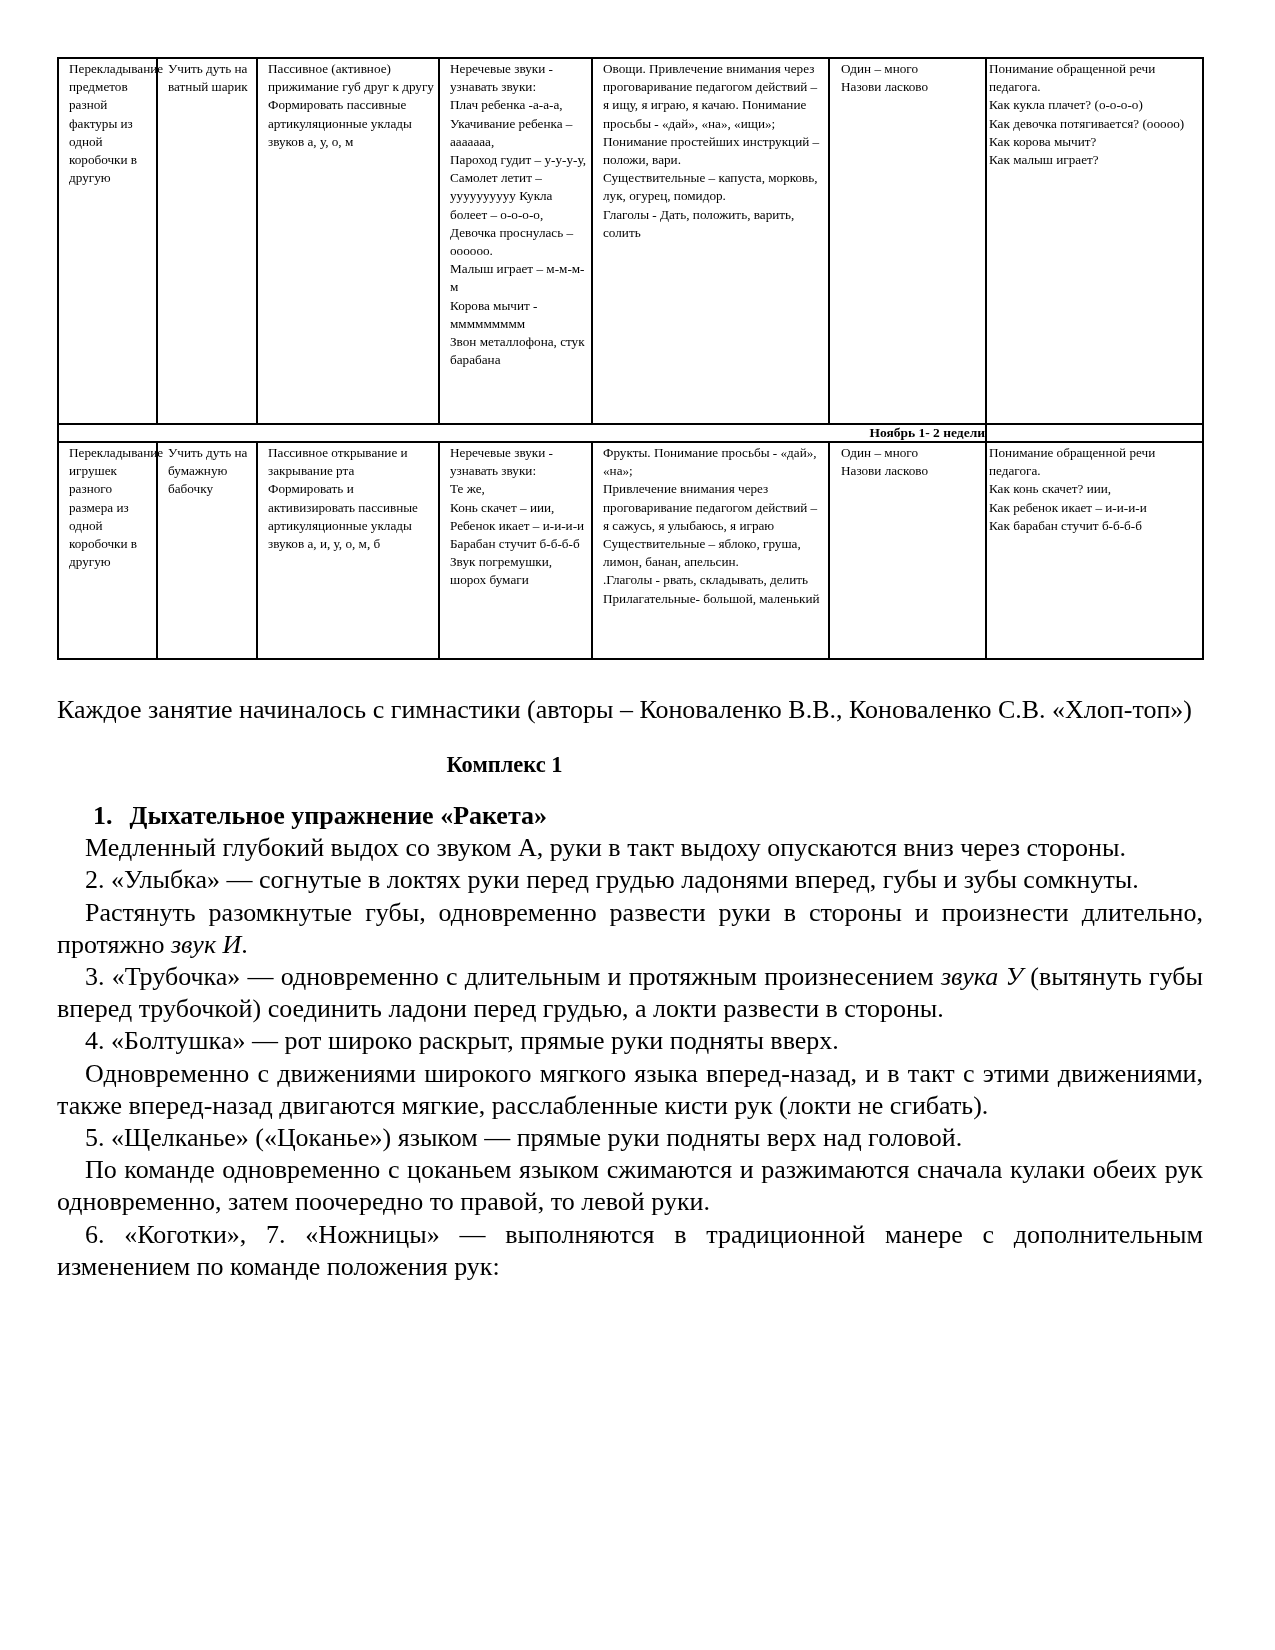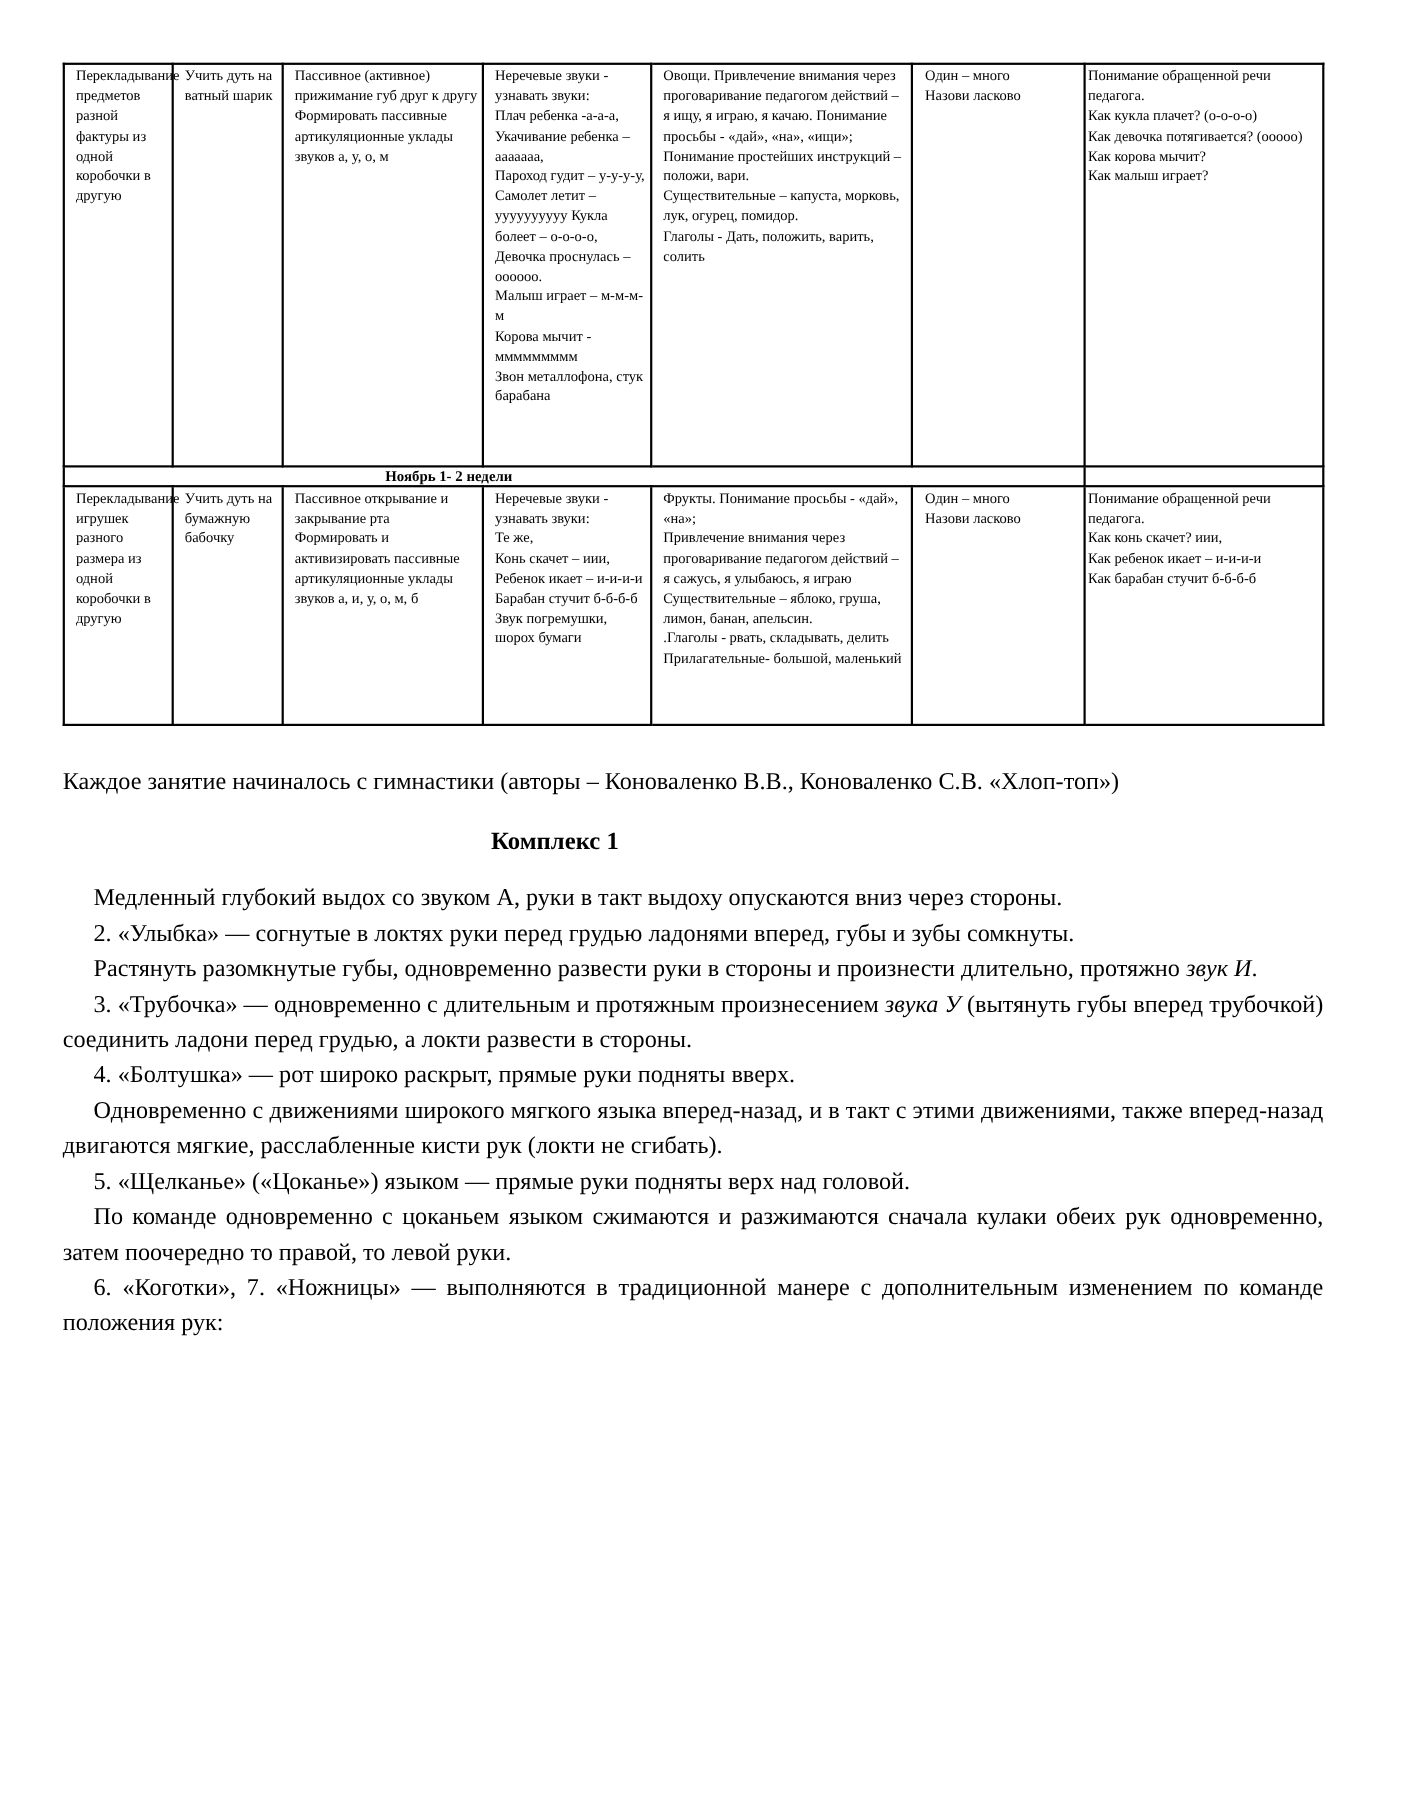--- a/index.html
+++ b/index.html
@@ -6,24 +6,24 @@
   body { width: 1275px; height: 1650px; position: relative; overflow: hidden; color: #000; font-family: "Liberation Serif", "DejaVu Serif", serif; }
   .page { position: absolute; left: 0; top: 0; width: 1275px; height: 1650px; border-radius: 31px; }
 
   table.plan { position: absolute; left: 57px; top: 57px; width: 1145px; border-collapse: collapse; table-layout: fixed; font-size: 13.2px; line-height: 18.2px; }
   table.plan td { border: 2px solid #000; vertical-align: top; padding: 1px 4px 0 10px; white-space: pre-line; }
   table.plan td.c7 { padding-left: 2px; }
   table.plan td.c6 { padding-left: 11px; }
   tr.row1 td { height: 363px; }
   tr.row2 td { height: 214px; }
   tr.divider td { height: 16px; padding: 0; line-height: 16px; font-weight: bold; font-size: 13.5px; }
-  tr.divider td.span { text-align: center; padding-left: 0; }
+  tr.divider td.span { text-align: right; padding-left: 0; }
   tr.divider td.span span { display: inline-block; margin-left: -228px; }
 
-  .body-text { position: absolute; left: 57px; width: 1146px; font-size: 22px; line-height: 32.2px; }
+  .body-text { position: absolute; left: 57px; width: 1146px; font-size: 26px; line-height: 32.2px; }
   .intro { top: 694px; }
   .intro p { margin: 0; text-align: left; }
   .heading { position: absolute; top: 752px; left: 0; width: 1009px; text-align: center; font-weight: bold; font-size: 22.5px; }
   .exercises { top: 800px; }
   .exercises p { margin: 0; text-align: justify; text-indent: 28px; }
   .exercises p.item1 { font-weight: bold; text-indent: 0; padding-left: 36px; }
   .exercises p.item1 .num { display: inline-block; width: 30px; }
   .exercises p.num-item { text-indent: 28px; }
   .exercises em { font-style: italic; }
 </style>
@@ -99,20 +99,21 @@
   </tbody>
     </table>
 
   <div class="body-text intro">
     <p>Каждое занятие начиналось с гимнастики (авторы – Коноваленко В.В., Коноваленко С.В. «Хлоп-топ»)</p>
   </div>
 
   <div class="heading">Комплекс 1</div>
 
   <div class="body-text exercises">
+    <p class="item1"><span class="num">1.</span> <span>Дыхательное упражнение «Ракета»</span></p>
     <p>Медленный глубокий выдох со звуком А, руки в такт выдоху опускаются вниз через стороны.</p>
     <p class="num-item">2.  «Улыбка» — согнутые в локтях руки перед грудью ладонями вперед, губы и зубы сомкнуты.</p>
     <p><span>Растянуть разомкнутые губы, одновременно развести руки в стороны и произнести длительно, протяжно </span><em>звук И</em><span>.</span></p>
     <p class="num-item"><span>3.  «Трубочка» — одновременно с длительным и протяжным произнесением </span><em>звука У</em><span> (вытянуть губы вперед трубочкой) соединить ладони перед грудью, а локти развести в стороны.</span></p>
     <p class="num-item">4.  «Болтушка» — рот широко раскрыт, прямые руки подняты вверх.</p>
     <p> Одновременно с движениями широкого мягкого языка вперед-назад, и в такт с этими движениями, также вперед-назад двигаются мягкие, расслабленные кисти рук (локти не сгибать).</p>
     <p class="num-item">5.  «Щелканье» («Цоканье») языком — прямые руки подняты верх над головой.</p>
     <p>По команде одновременно с цоканьем языком сжимаются и разжимаются сначала кулаки обеих рук одновременно, затем поочередно то правой, то левой руки.</p>
     <p class="num-item">6. «Коготки», 7. «Ножницы» — выполняются в традиционной манере с дополнительным изменением по команде положения рук:</p>
   </div>

